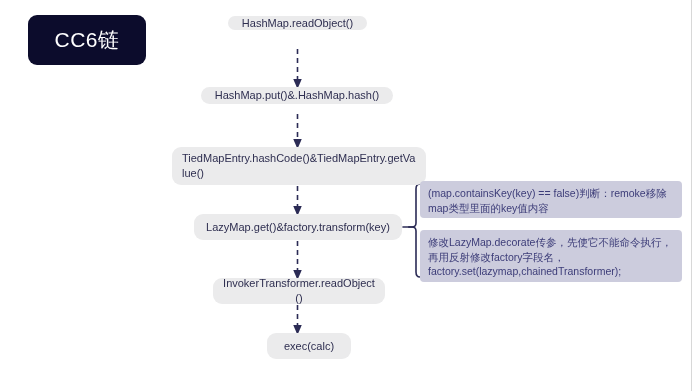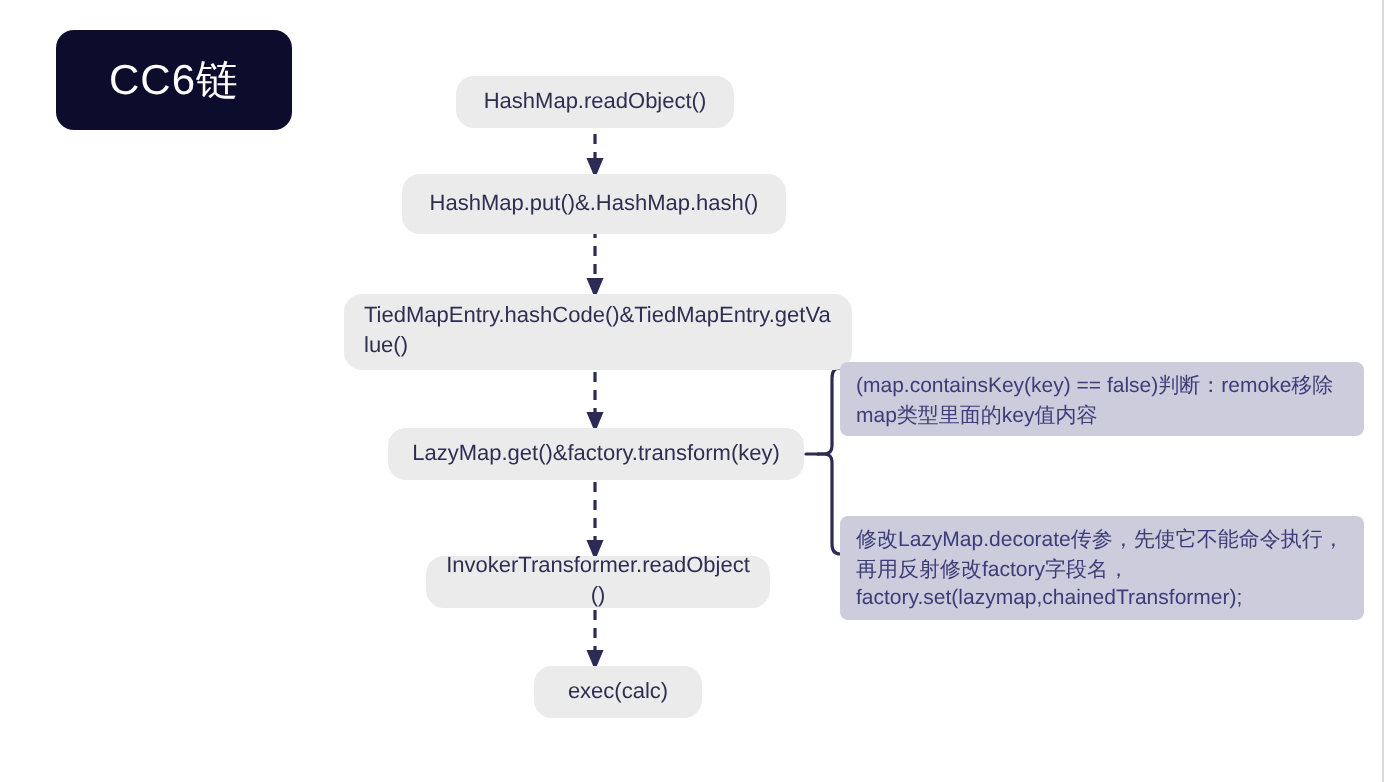--- a/index.html
+++ b/index.html
@@ -67,22 +67,22 @@
   .node.left-align {
     justify-content: flex-start;
     text-align: left;
   }
   .node .node-label {
     display: block;
     white-space: pre-wrap;
     word-break: break-all;
   }
 
-  #node-readobject  { left: 228px; top: 38px;  width: 139px; height: 26px; }
-  #node-put         { left: 201px; top: 87px;  width: 192px; height: 30px; }
+  #node-readobject  { left: 228px; top: 16px;  width: 139px; height: 14px; }
+  #node-put         { left: 201px; top: 87px;  width: 192px; height: 17px; }
   #node-tiedmap     { left: 172px; top: 147px; width: 254px; height: 38px; }
   #node-lazymap     { left: 194px; top: 214px; width: 208px; height: 26px; }
   #node-invoker     { left: 213px; top: 278px; width: 172px; height: 26px; }
   #node-exec        { left: 267px; top: 333px; width: 84px;  height: 26px; }
 
   
   .note {
     position: absolute;
     background: #ccccdd;
     border-radius: 4px;
@@ -91,21 +91,21 @@
     line-height: 14.5px;
     box-sizing: border-box;
     padding: 5px 8px;
     text-align: left;
   }
   .note .note-label {
     display: block;
     white-space: pre-wrap;
   }
   #note-containskey { left: 420px; top: 181px; width: 262px; height: 37px; }
-  #note-decorate    { left: 420px; top: 230px; width: 262px; height: 52px; margin-top: 28px; }
+  #note-decorate    { left: 420px; top: 230px; width: 262px; height: 52px; }
 </style>
 </head>
 <body>
 
 <div id="canvas">
 
   <div class="title-badge">
     <span class="title-text">CC6链</span>
   </div>
 

